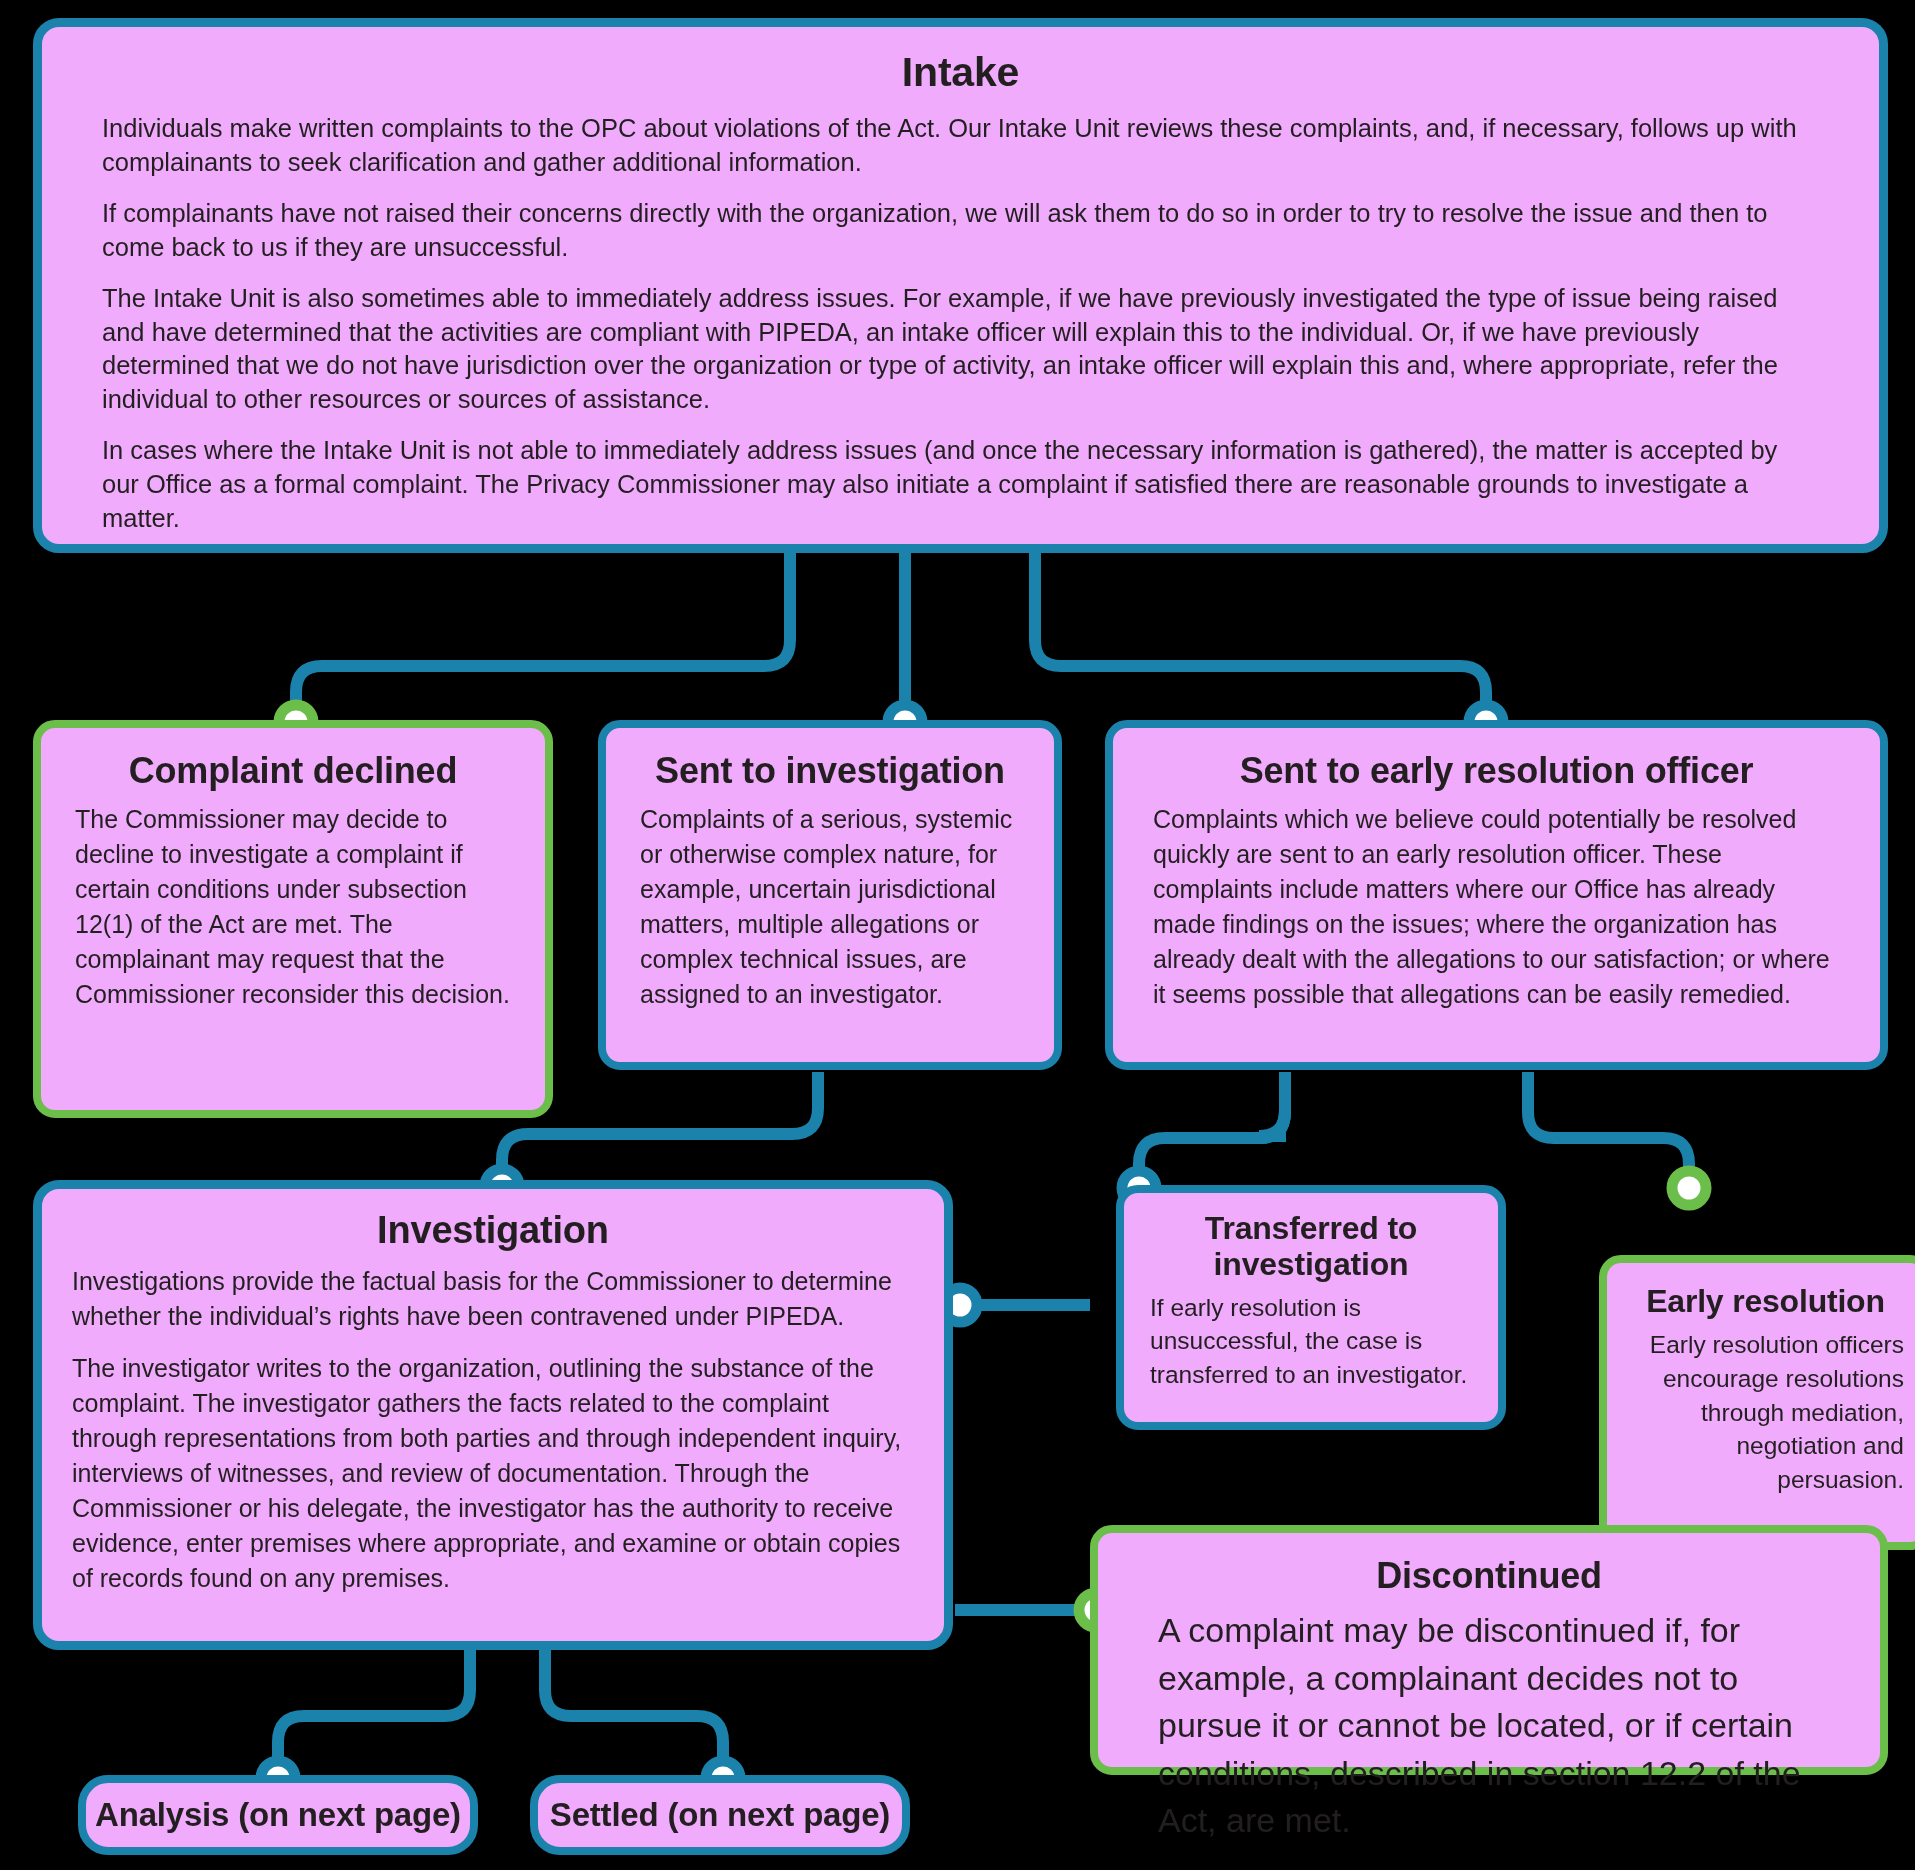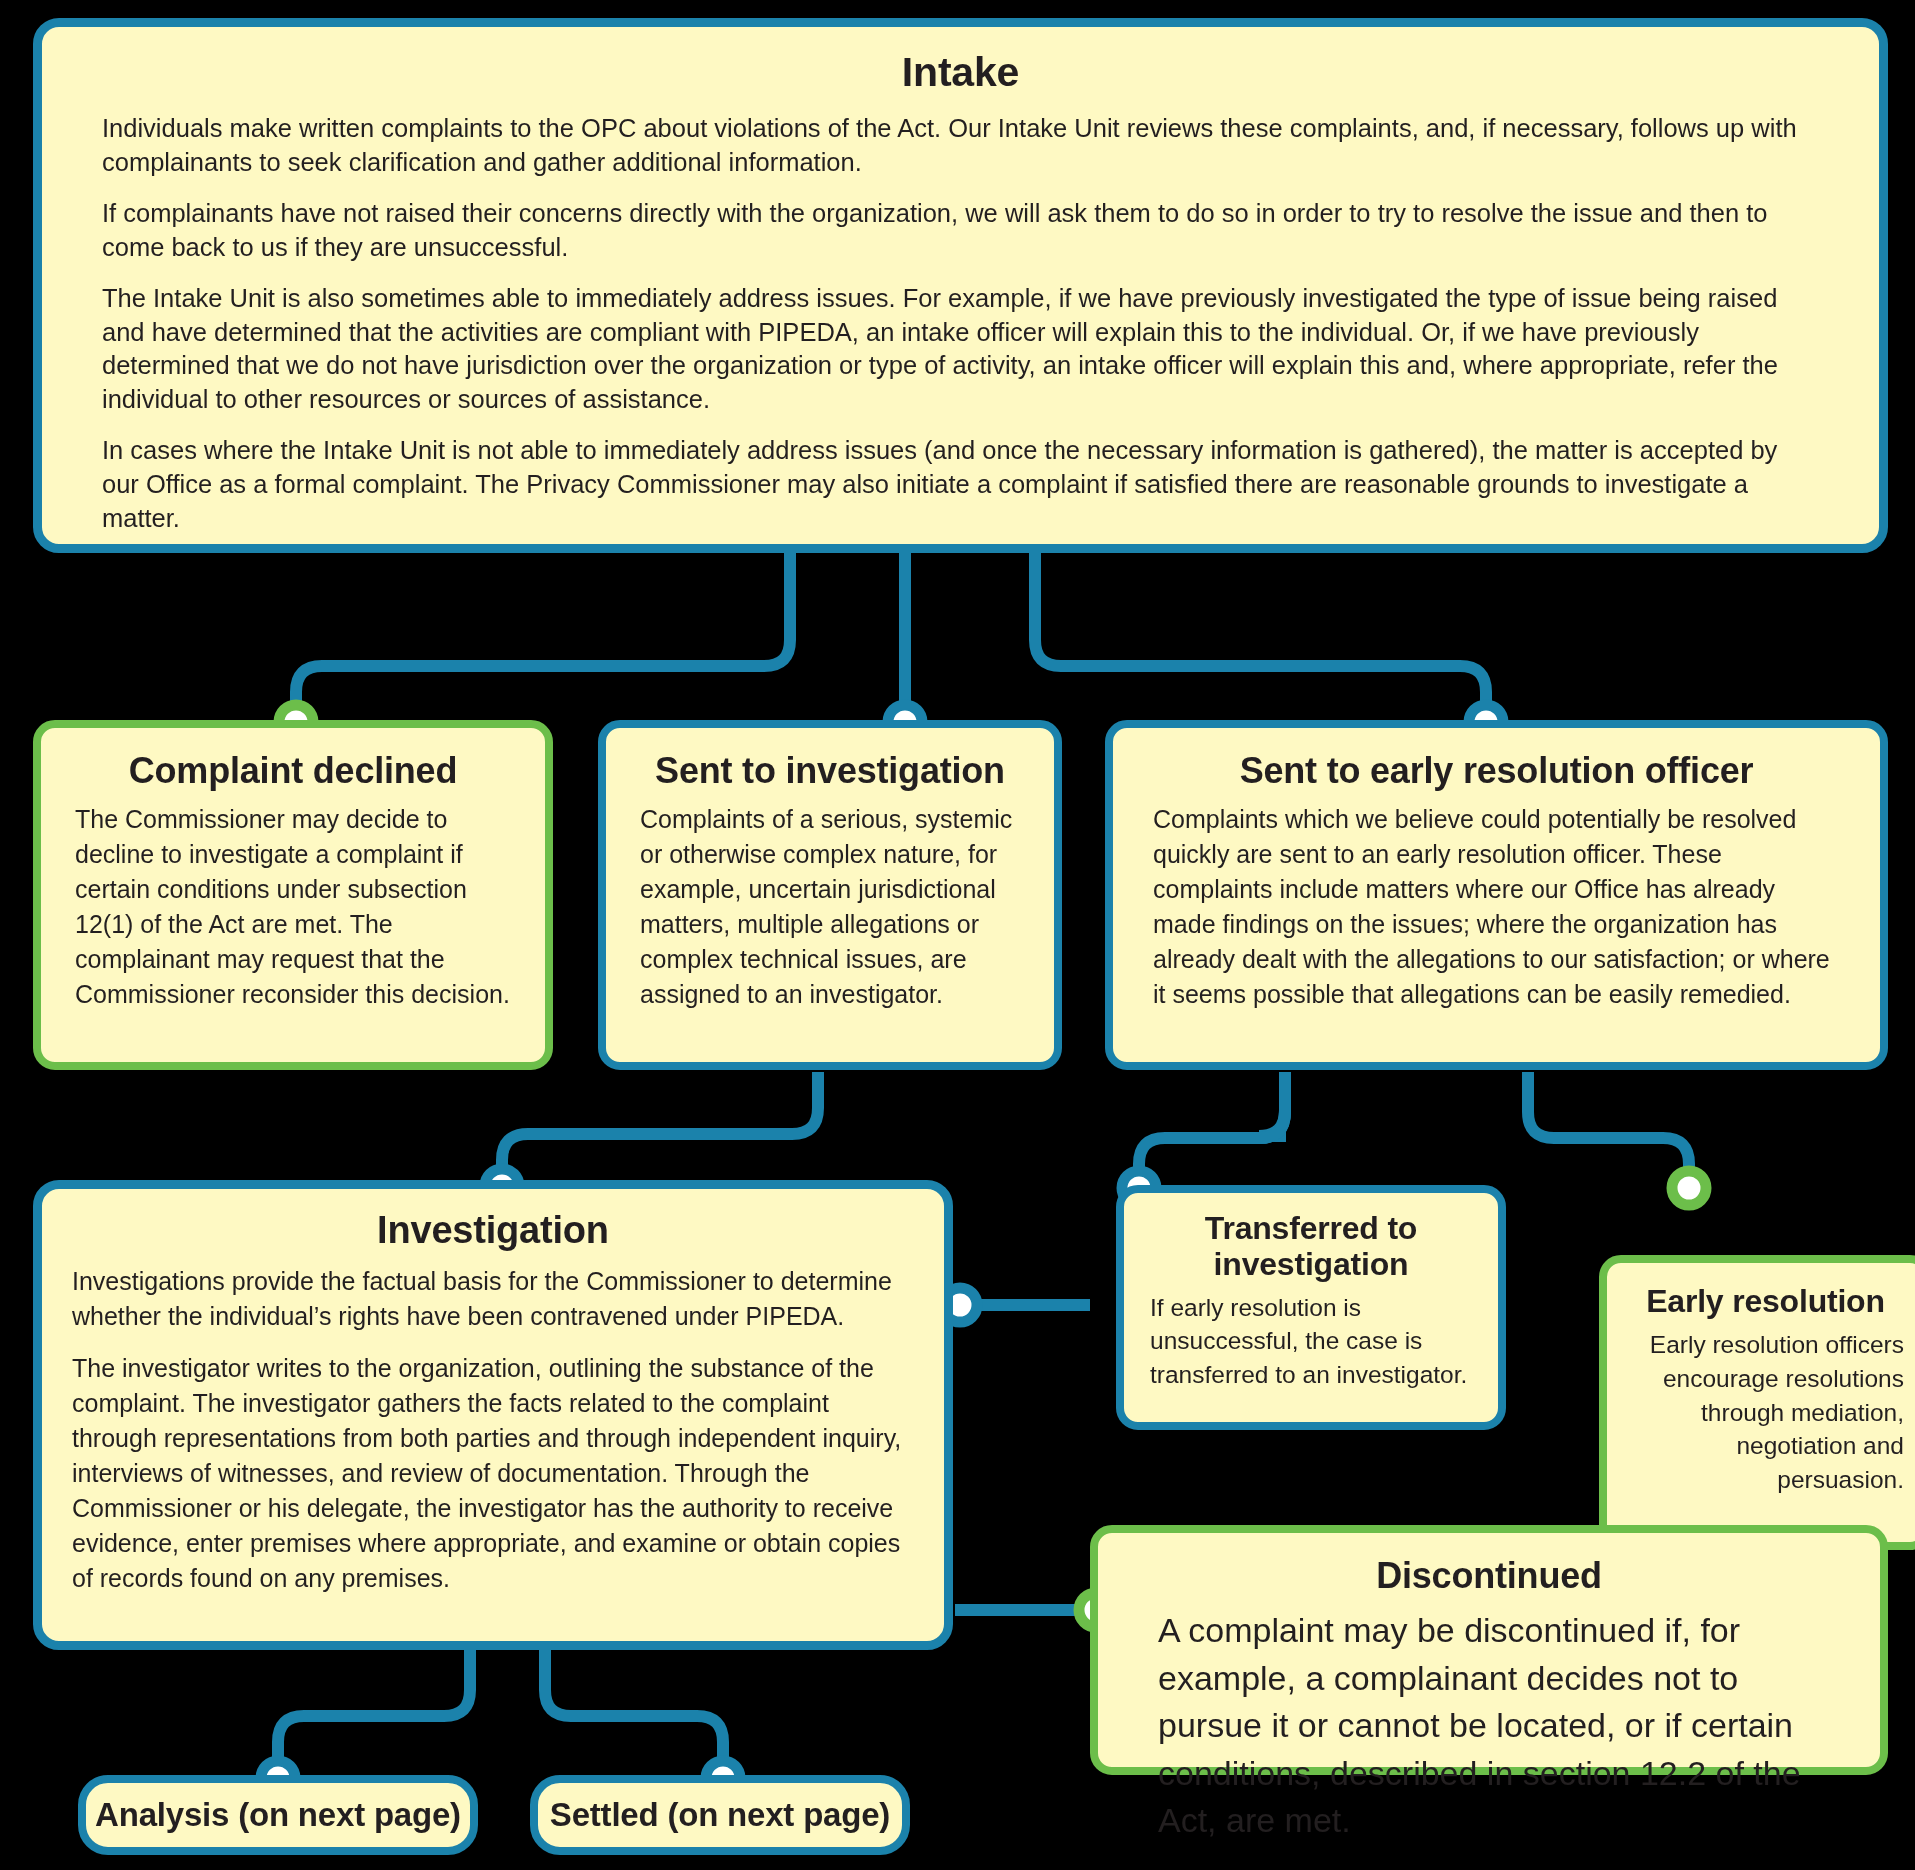--- a/index.html
+++ b/index.html
@@ -6,21 +6,21 @@
   body{
     width:1915px; height:1870px;
     font-family:"Liberation Sans", sans-serif;
     -webkit-font-smoothing:antialiased;
   }
   #stage{position:relative;width:1915px;height:1870px;background:#000;overflow:hidden;}
   #wires{position:absolute;left:0;top:0;width:1915px;height:1870px;}
 
   .card{
     position:absolute;
-    background:#fef9c3;
+    background:#f0abfc;
     border-style:solid;
     box-sizing:border-box;
   }
   .card.blue{border-color:#1b82ab;}
   .card.green{border-color:#6cbe4a;}
 
   .big{border-width:9px;border-radius:26px;}
   .mid{border-width:8px;border-radius:22px;}
   .sml{border-width:8px;border-radius:30px;}
 
@@ -35,21 +35,21 @@
   }
   .body p{margin:0 0 17px 0;}
   .body p:last-child{margin-bottom:0;}
 
   
   #c-intake{left:33px;top:18px;width:1855px;height:535px;}
   #c-intake .title{font-size:41px;margin-top:22px;}
   #c-intake .body{font-size:25.5px;line-height:1.33;padding:16px 60px 0 60px;}
 
   
-  #c-declined{left:33px;top:720px;width:520px;height:350px;}
+  #c-declined{left:33px;top:720px;width:520px;height:398px;}
   #c-declined .title{font-size:36px;margin-top:22px;}
   #c-declined .body{font-size:25px;line-height:1.40;padding:10px 30px 0 34px;}
 
   #c-sentinv{left:598px;top:720px;width:464px;height:350px;}
   #c-sentinv .title{font-size:36px;margin-top:22px;}
   #c-sentinv .body{font-size:25px;line-height:1.40;padding:10px 28px 0 34px;}
 
   #c-sentearly{left:1105px;top:720px;width:783px;height:350px;}
   #c-sentearly .title{font-size:36px;margin-top:22px;}
   #c-sentearly .body{font-size:25px;line-height:1.40;padding:10px 40px 0 40px;}

